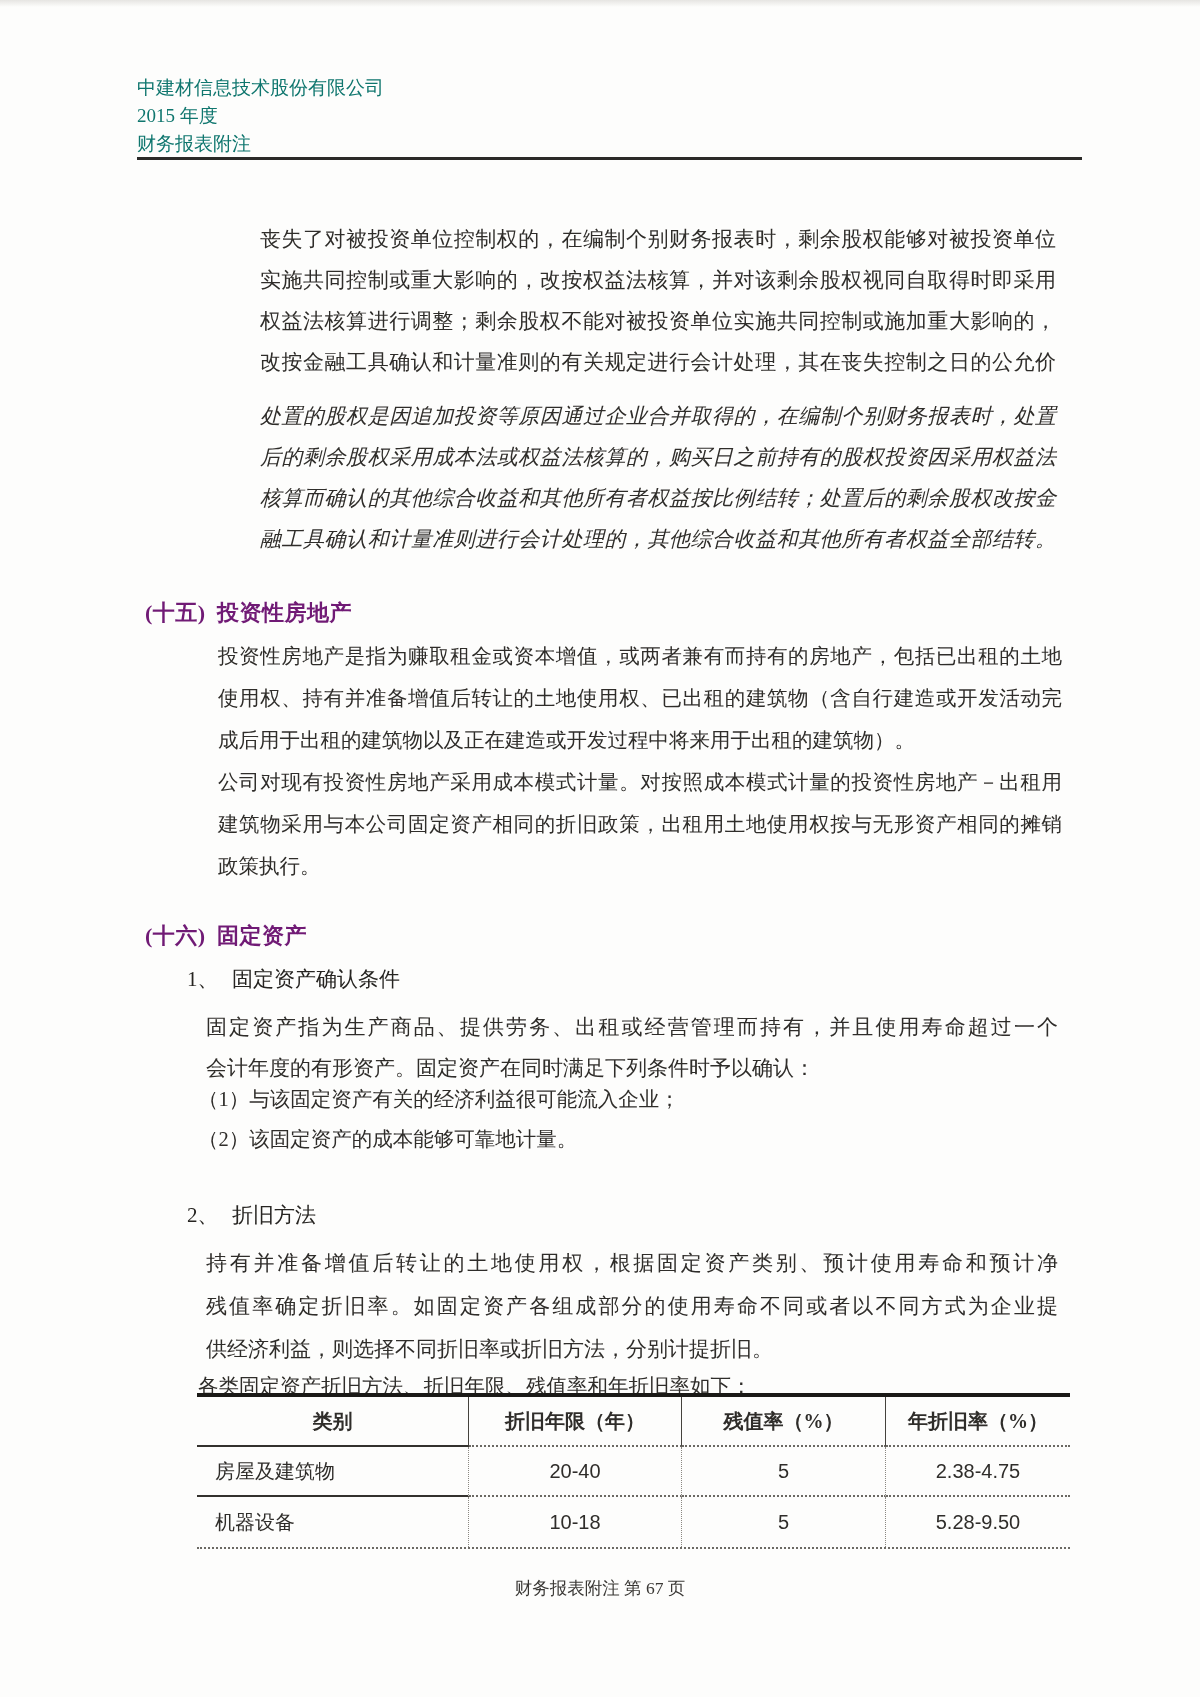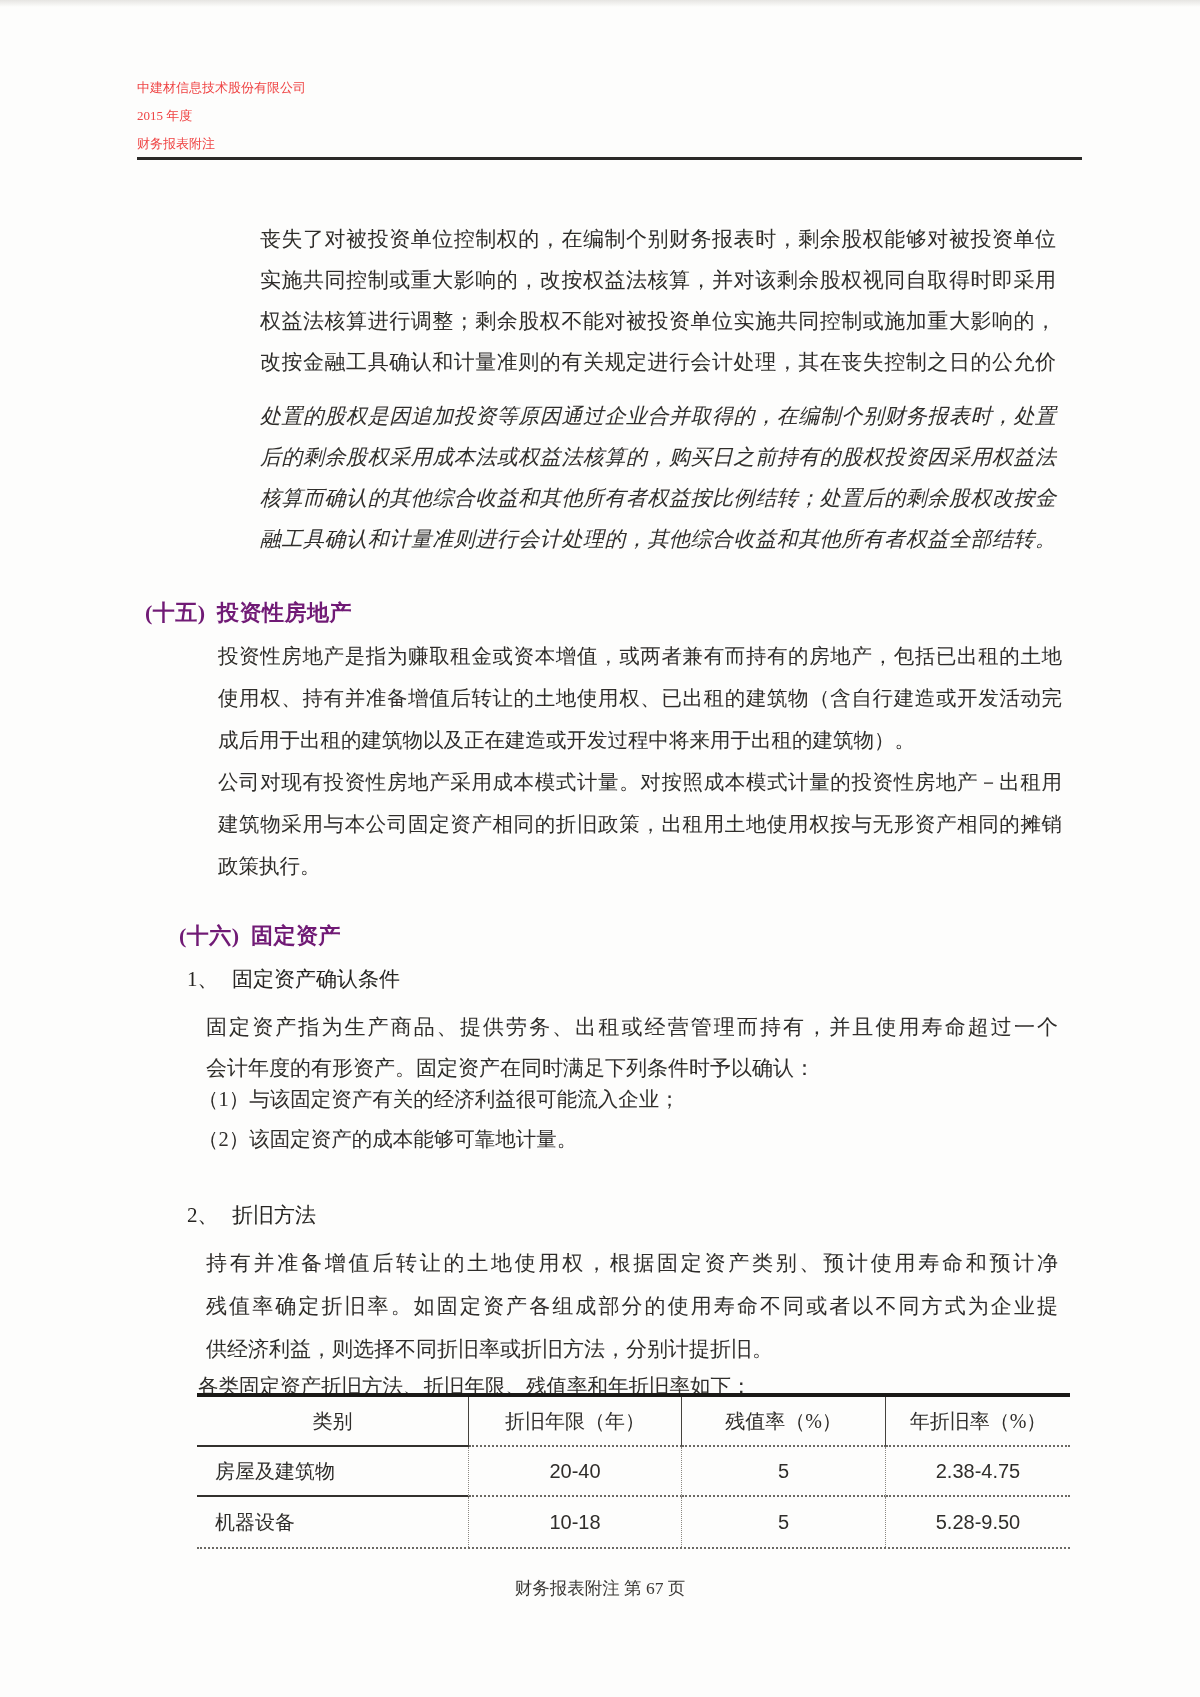--- a/index.html
+++ b/index.html
@@ -13,21 +13,21 @@
   }
   .page{position:absolute;inset:0;}
   
   .page::before{
     content:"";position:absolute;top:0;left:0;right:0;height:7px;
     background:linear-gradient(#e6e5e2,rgba(255,255,255,0));
     pointer-events:none;
   }
   .doc-header{
     position:absolute;top:74px;left:137px;
-    font-size:13px;line-height:28px;color:#ef4444;
+    font-size:19px;line-height:28px;color:#0f766e;
   }
   .header-rule{
     position:absolute;top:157px;left:137px;width:945px;height:3px;
     background:#2b2a28;
   }
   .para{position:absolute;font-size:21px;color:#2f2d2a;}
   .ln{display:block;}
   .ln.j{text-align:justify;text-align-last:justify;}
   .pA{top:192px;left:260px;width:796px;line-height:41px;margin-top:27px;}
   .pB{top:396px;left:260px;width:796px;line-height:41px;font-style:italic;}
@@ -36,21 +36,21 @@
   .sub1p{top:1007px;left:206px;width:852px;line-height:41px;}
   .itemsBlock{top:1079px;left:198px;width:860px;line-height:40px;font-size:20.5px;}
   .sub2p{top:1242px;left:206px;width:852px;line-height:43px;}
   .introLine{top:1372px;left:198px;width:860px;line-height:28px;font-size:20.5px;}
   .sec-head{
     position:absolute;font-size:22px;font-weight:bold;color:#701a75;
     letter-spacing:.5px;
   }
   .sec-head .sec-label{display:inline-block;width:72px;}
   .s15h{top:598px;left:145px;}
-  .s16h{top:921px;left:145px;margin-left:34px;}
+  .s16h{top:921px;left:145px;}
   .sub-head{
     position:absolute;font-size:21px;font-weight:normal;color:#262421;
   }
   .sub-head .sub-num{display:inline-block;width:45px;}
   .sub1h{top:965px;left:187px;}
   .sub2h{top:1201px;left:187px;}
   
   .dep-table{
     position:absolute;top:1393px;left:197px;width:873px;
     display:grid;
@@ -61,21 +61,21 @@
     font-size:20px;color:#2f2d2a;
     box-sizing:border-box;
   }
   .cell{
     display:flex;align-items:center;justify-content:center;
     box-sizing:border-box;
     border-right:1.5px dotted #8a8781;
     border-bottom:2px dotted #6b6963;
   }
   .cell.rowend{border-right:none;}
-  .cell.th{border-right:1.5px solid #45423d;}
+  .cell.th{border-right:1.5px solid #45423d;font-weight:bold;}
   .cell.th.rowend{border-right:none;}
   .cell.solidline{border-bottom:2.5px solid #33312d;}
   .cell.lastrow{border-bottom:none;}
   .cell.cat{justify-content:flex-start;padding-left:18px;}
   .num{font-family:"Liberation Sans","DejaVu Sans",sans-serif;font-size:20px;}
   .doc-footer{
     position:absolute;top:1576px;left:0;width:100%;
     text-align:center;font-size:17.5px;color:#3a3835;
   }
 </style>

